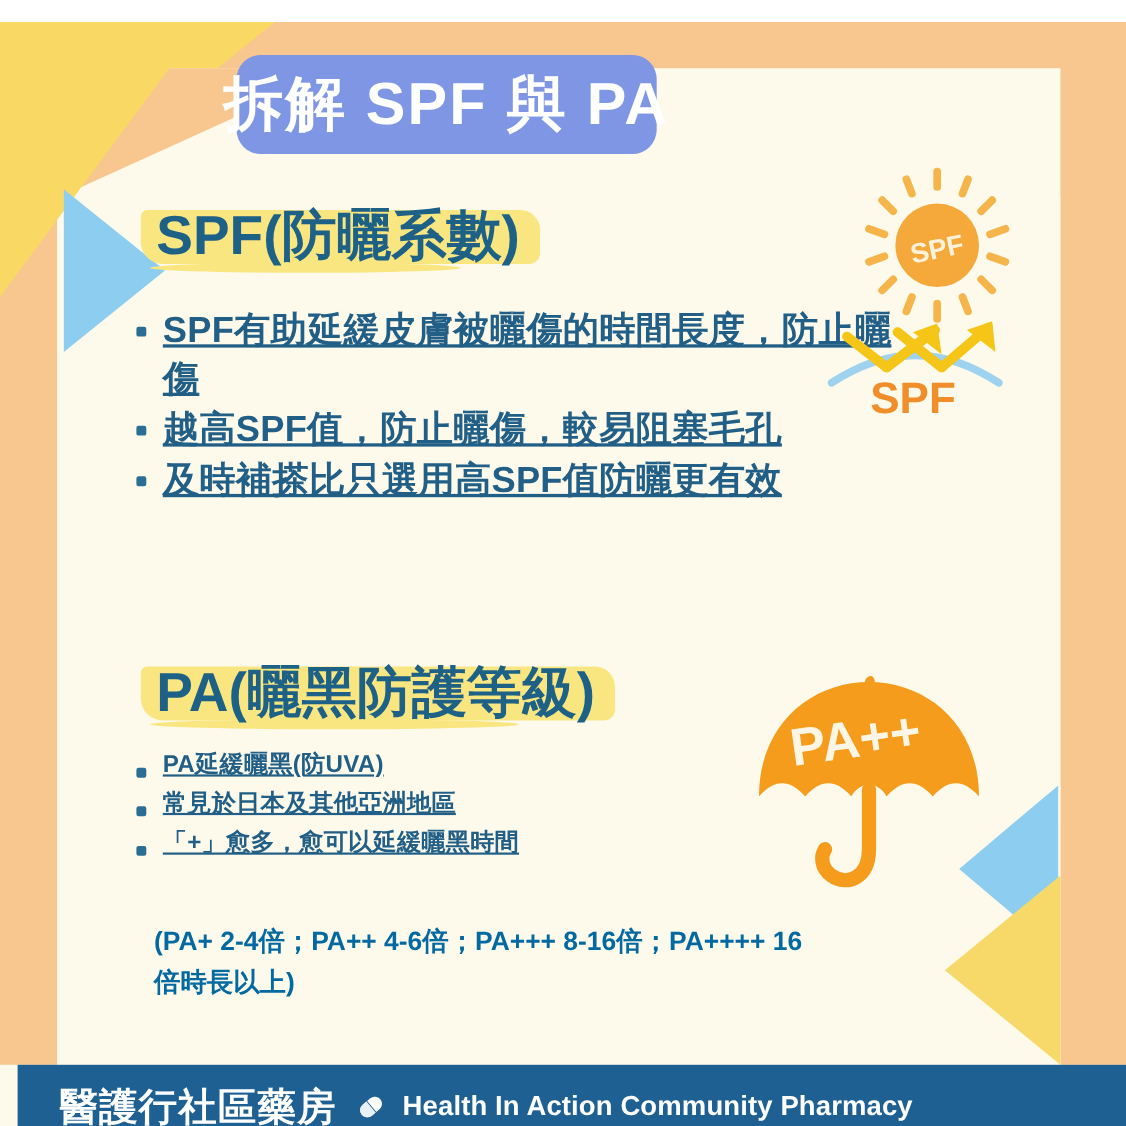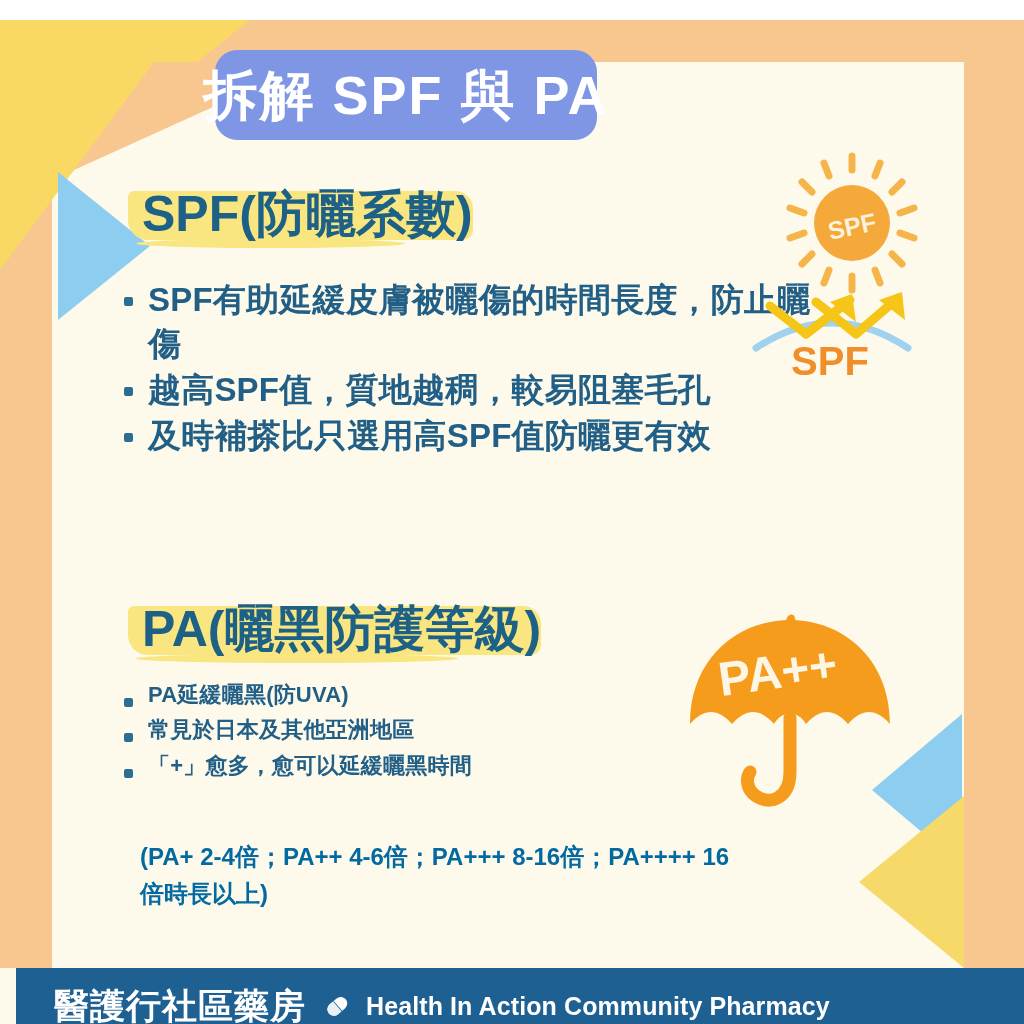--- a/index.html
+++ b/index.html
@@ -121,21 +121,21 @@
     font-weight: bold;
     letter-spacing: 2px;
     line-height: 1;
     white-space: nowrap;
   }
 
   
   .section-heading {
     position: absolute;
     display: inline-block;
-    padding: 2px 0 4px 14px;
+    padding: 2px 18px 4px 14px;
   }
   .section-heading .hl {
     position: absolute;
     left: 0; top: 8px;
     right: 0; bottom: 8px;
     background: #f9e681;
     border-radius: 6px 18px 10px 20px;
     z-index: 0;
   }
   .section-heading .hl:after {
@@ -170,20 +170,21 @@
   #list-pa  { left: 118px; top: 658px; width: 640px; }
 
   .bullet-item {
     position: relative;
     padding-left: 30px;
     font-size: 33px;
     font-weight: bold;
     line-height: 1.33;
     margin-bottom: 2px;
     letter-spacing: 0.2px;
+    text-decoration: underline;
   }
   #list-pa .bullet-item { font-size: 22px; line-height: 1.52; }
 
   .bullet-item:before {
     content: "";
     position: absolute;
     left: 6px; top: 19px;
     width: 9px; height: 9px;
     background: #2b6d93;
     border-radius: 2px;
@@ -253,21 +254,21 @@
     <span class="title-text">拆解 SPF 與 PA</span>
   </div>
 
   <div class="section-heading" id="heading-spf">
     <span class="hl"></span>
     <span class="txt">SPF(防曬系數)</span>
   </div>
 
   <ul class="bullet-list" id="list-spf">
     <li class="bullet-item">SPF有助延緩皮膚被曬傷的時間長度，防止曬傷</li>
-    <li class="bullet-item">越高SPF值，質地越稠，較易阻塞毛孔</li>
+    <li class="bullet-item">越高SPF值，防止曬傷，較易阻塞毛孔</li>
     <li class="bullet-item">及時補搽比只選用高SPF值防曬更有效</li>
   </ul>
 
   <div class="section-heading" id="heading-pa">
     <span class="hl"></span>
     <span class="txt">PA(曬黑防護等級)</span>
   </div>
 
   <ul class="bullet-list" id="list-pa">
     <li class="bullet-item">PA延緩曬黑(防UVA)</li>

